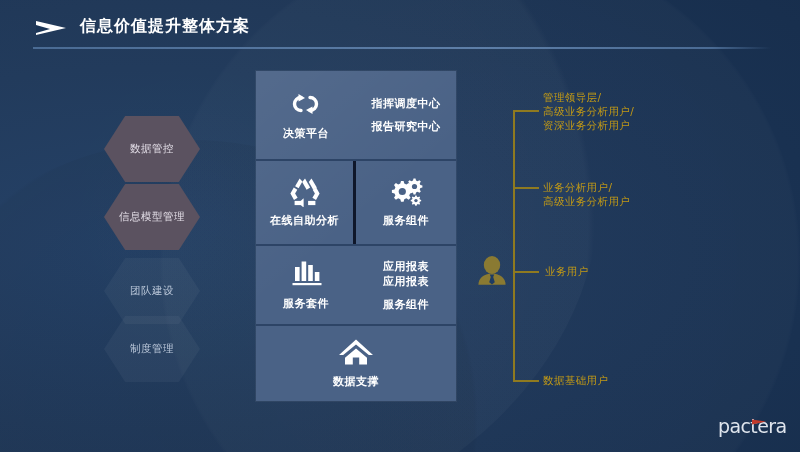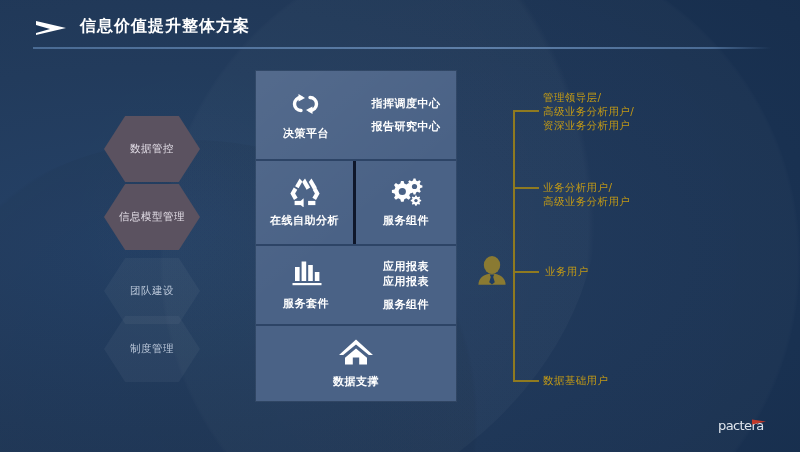--- a/index.html
+++ b/index.html
@@ -148,21 +148,21 @@
   }
   .rl-0{left:543px;top:90px;}
   .rl-1{left:543px;top:180px;}
   .rl-2{left:545px;top:264px;}
   .rl-3{left:543px;top:373px;}
 
   
   #logo{position:absolute;left:718px;top:414px;width:66px;height:24px;}
   #logo-text{
     position:absolute;left:0;top:0;
-    color:#dfe5ed;font-size:13px;letter-spacing:-0.6px;
+    color:#dfe5ed;font-size:19px;letter-spacing:-0.6px;
     font-family:"DejaVu Sans","Liberation Sans",sans-serif;
     line-height:24px;
   }
   #logo-flag{position:absolute;left:33px;top:-1px;width:16px;height:9px;}
 </style>
 </head>
 <body>
 
 <div id="slide">
 

